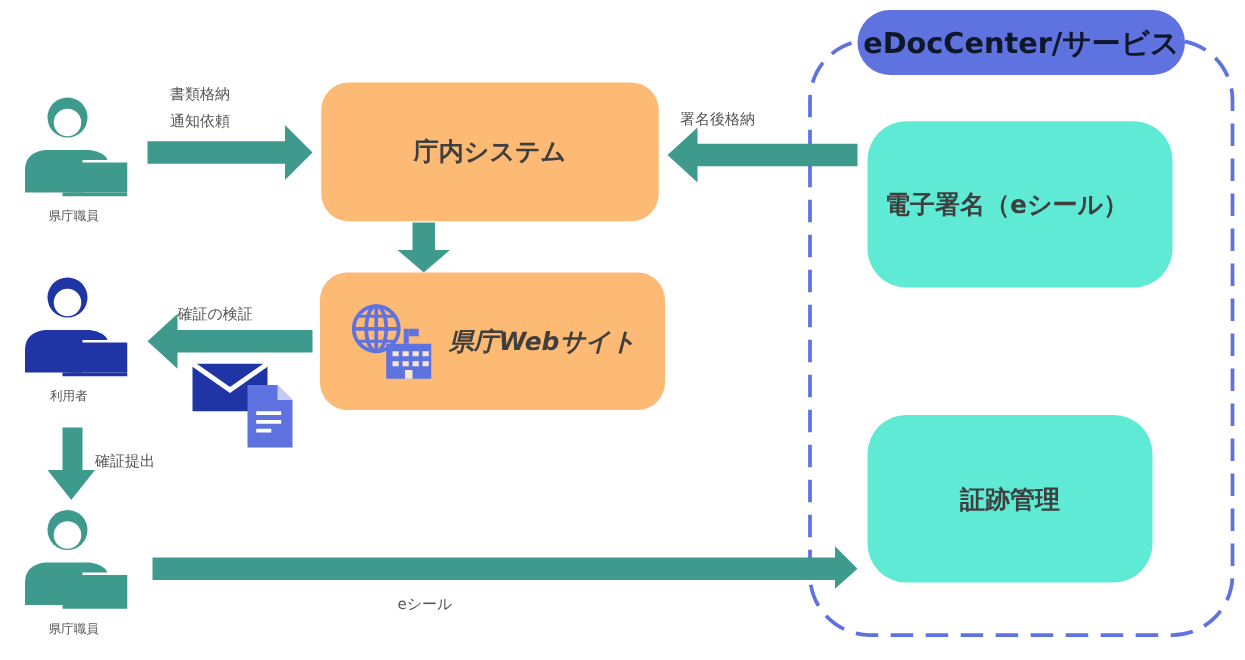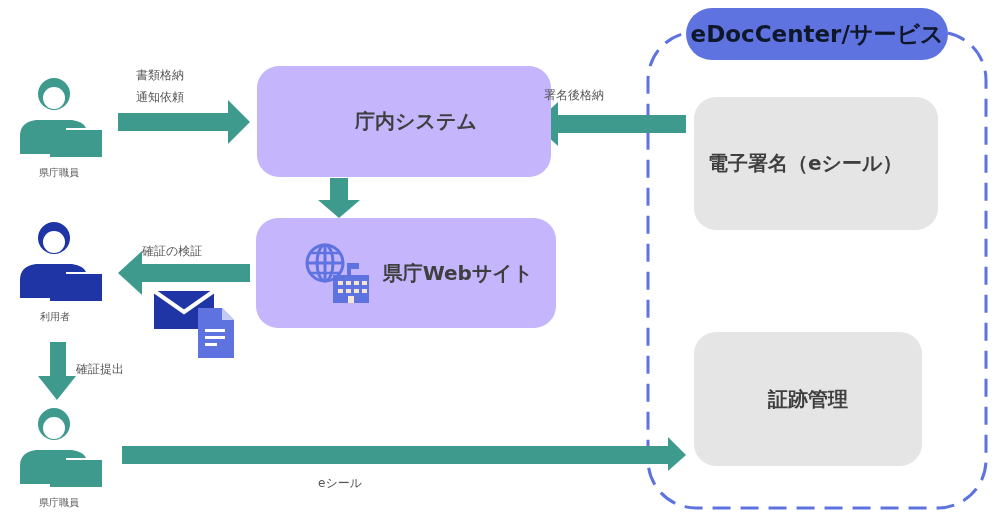--- a/index.html
+++ b/index.html
@@ -1,22 +1,22 @@
 <!DOCTYPE html>
 <html><head>
 <meta charset="utf-8">
 <style>
   html, body { margin:0; padding:0; background:#ffffff; }
   body { width:996px; height:528px; position:relative; overflow:hidden;
          font-family:"DejaVu Sans","Liberation Sans",sans-serif; }
   .abs { position:absolute; }
   .box { position:absolute; border-radius:22px; display:flex; align-items:center; justify-content:center;
          font-weight:bold; color:#3f3f3f; font-size:20px; }
-  .beige { background:#c4b5fd;padding-left:24px; }
-  .teal { background:#e5e5e5; }
+  .beige { background:#fdba74; }
+  .teal { background:#5eead4;border-radius:31px; }
   .label { position:absolute; color:#555; font-size:12px; line-height:22px; white-space:nowrap; }
   .person-label { position:absolute; color:#555; font-size:10px; text-align:center; width:90px; }
   svg.arrows { position:absolute; left:0; top:0; }
 </style>
 </head>
 <body>
 
 <svg class="arrows" width="996" height="528">
   <rect x="648" y="32" width="338" height="476" rx="48" ry="48" fill="none" stroke="#5f73e0" stroke-width="3" stroke-dasharray="18 10"></rect>
 
@@ -62,21 +62,21 @@
     <rect x="205" y="343" width="12" height="3" fill="#fff"></rect>
   </g>
 </svg>
 
 <div class="abs" style="left:686px;top:8px;width:262px;height:52px;border-radius:26px;background:#5f73e0;color:#0f172a;font-size:23px;font-weight:bold;display:flex;align-items:center;justify-content:center;">eDocCenter/サービス</div>
 
 <div class="box beige" style="left:257px;top:66px;width:270px;height:111px;">
   <span>庁内システム</span>
 </div>
 
-<div class="box beige" style="left:256px;top:218px;width:276px;height:110px;">
+<div class="box beige" style="left:256px;top:218px;width:276px;height:110px;font-style:italic;">
   <span style="display:inline-block;width:72px;height:64px;margin-right:8px;position:relative;">
     <svg width="72" height="64" viewBox="0 0 72 64">
       <circle cx="22" cy="22" r="18" fill="none" stroke="#5f73e0" stroke-width="3"></circle>
       <ellipse cx="22" cy="22" rx="8" ry="18" fill="none" stroke="#5f73e0" stroke-width="3"></ellipse>
       <line x1="4" y1="22" x2="40" y2="22" stroke="#5f73e0" stroke-width="3"></line>
       <line x1="22" y1="4" x2="22" y2="40" stroke="#5f73e0" stroke-width="3"></line>
       <line x1="8" y1="12" x2="36" y2="12" stroke="#5f73e0" stroke-width="2.5"></line>
       <line x1="8" y1="32" x2="36" y2="32" stroke="#5f73e0" stroke-width="2.5"></line>
       <rect x="30" y="34" width="36" height="28" fill="#5f73e0"></rect>
       <rect x="44" y="22" width="4" height="12" fill="#5f73e0"></rect>

